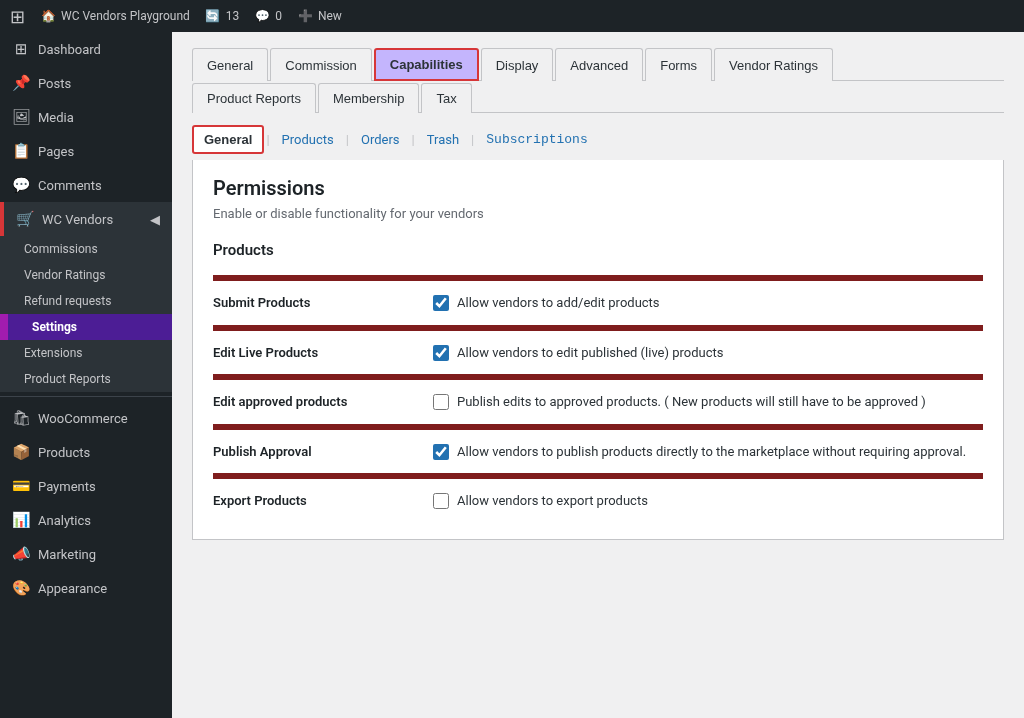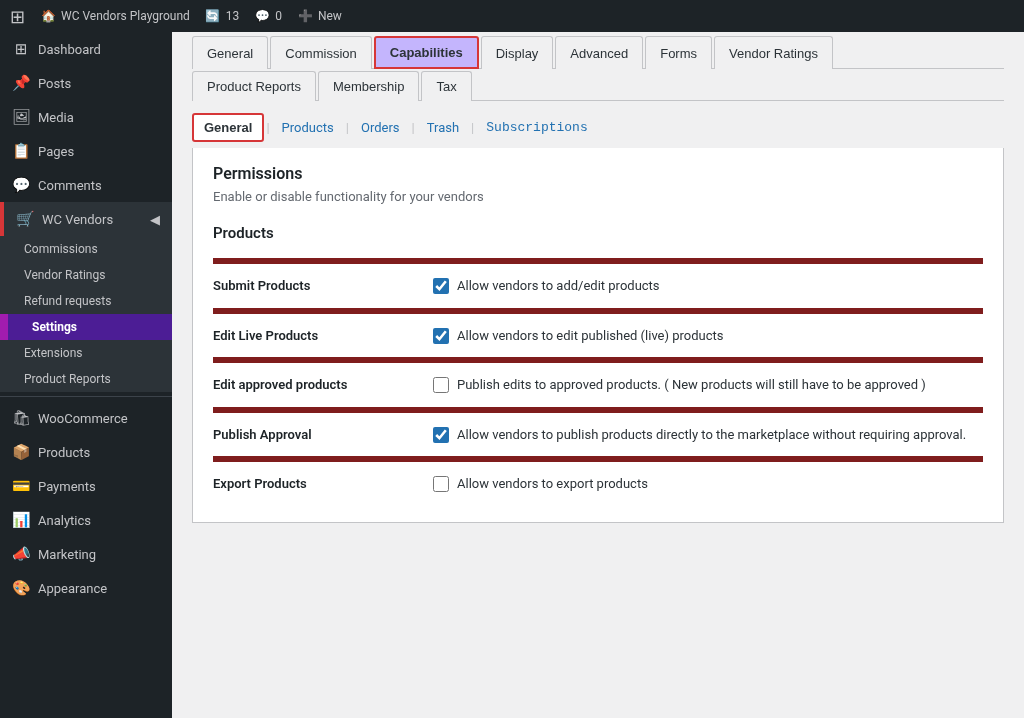--- a/index.html
+++ b/index.html
@@ -61,21 +61,21 @@
       background: #2c3338;
     }
     .settings-highlight {
       border-left: 4px solid #d63638;
     }
 
     
     .main {
       flex: 1;
       overflow-y: auto;
-      padding: 4px 20px;
+      padding: 16px 20px;
     }
 
     
     .tabs-row {
       display: flex;
       flex-wrap: wrap;
       gap: 0;
       margin-bottom: 0;
       border-bottom: 1px solid #c3c4c7;
     }
@@ -144,21 +144,21 @@
 
     
     .content-area {
       background: #fff;
       padding: 16px 20px;
       border: 1px solid #c3c4c7;
       border-top: none;
     }
 
     .section-title {
-      font-size: 16px;
+      font-size: 20px;
       font-weight: 600;
       color: #1d2327;
       margin-bottom: 6px;
     }
     .section-desc {
       color: #646970;
       margin-bottom: 20px;
       font-size: 13px;
     }
 

